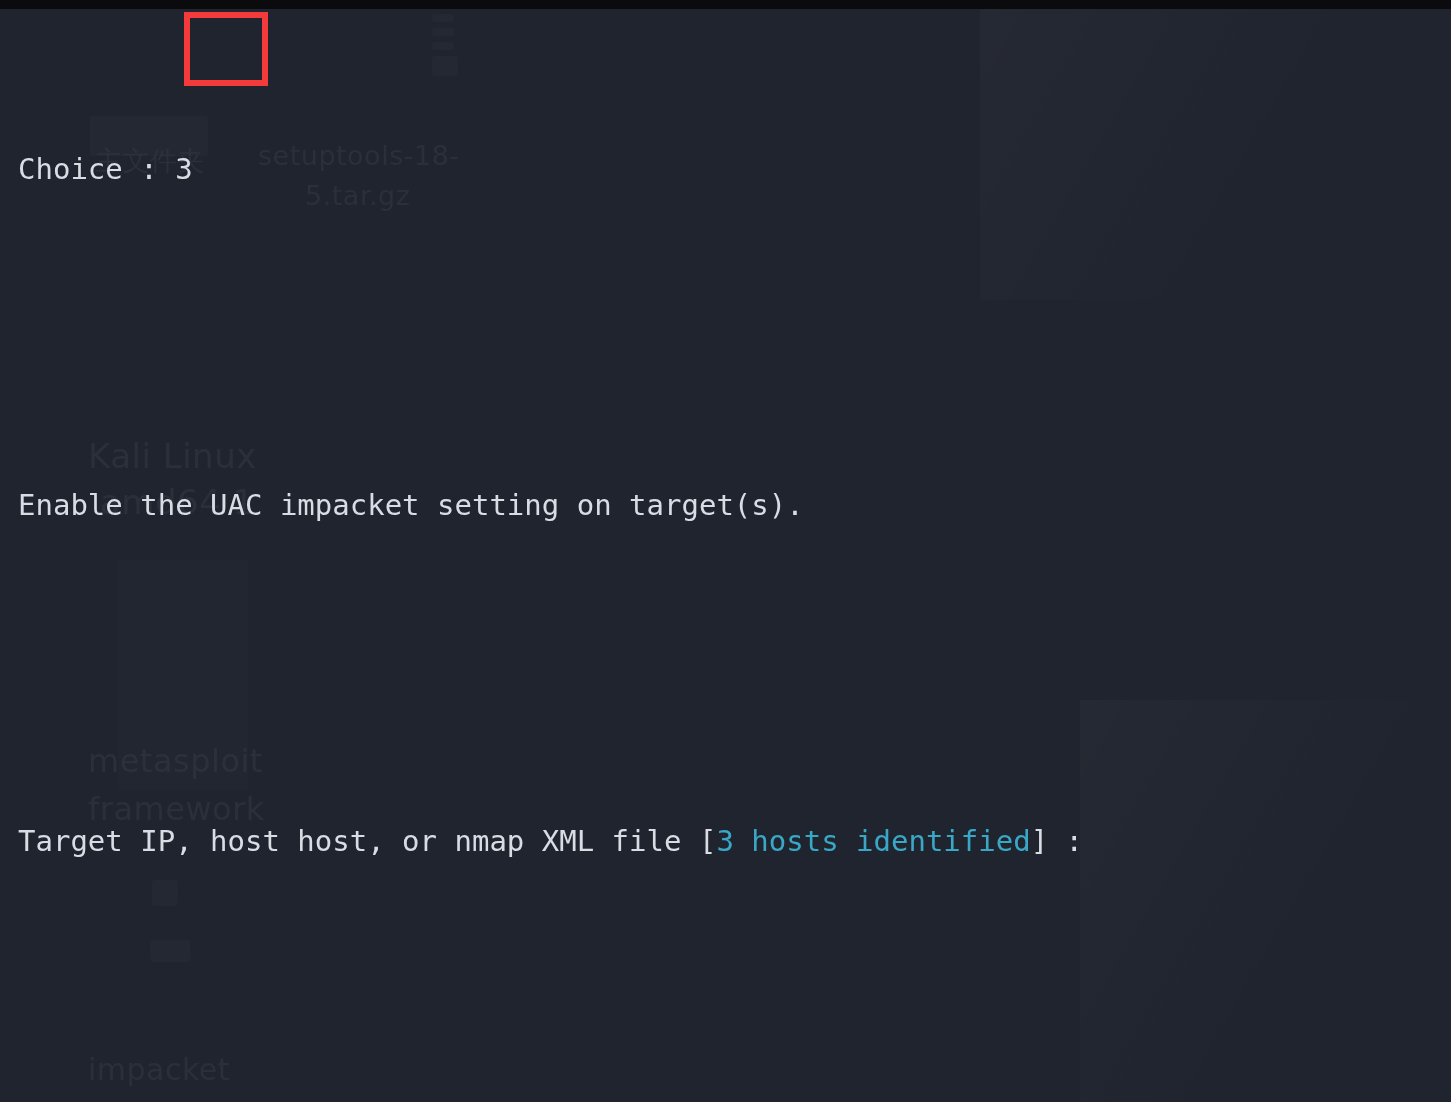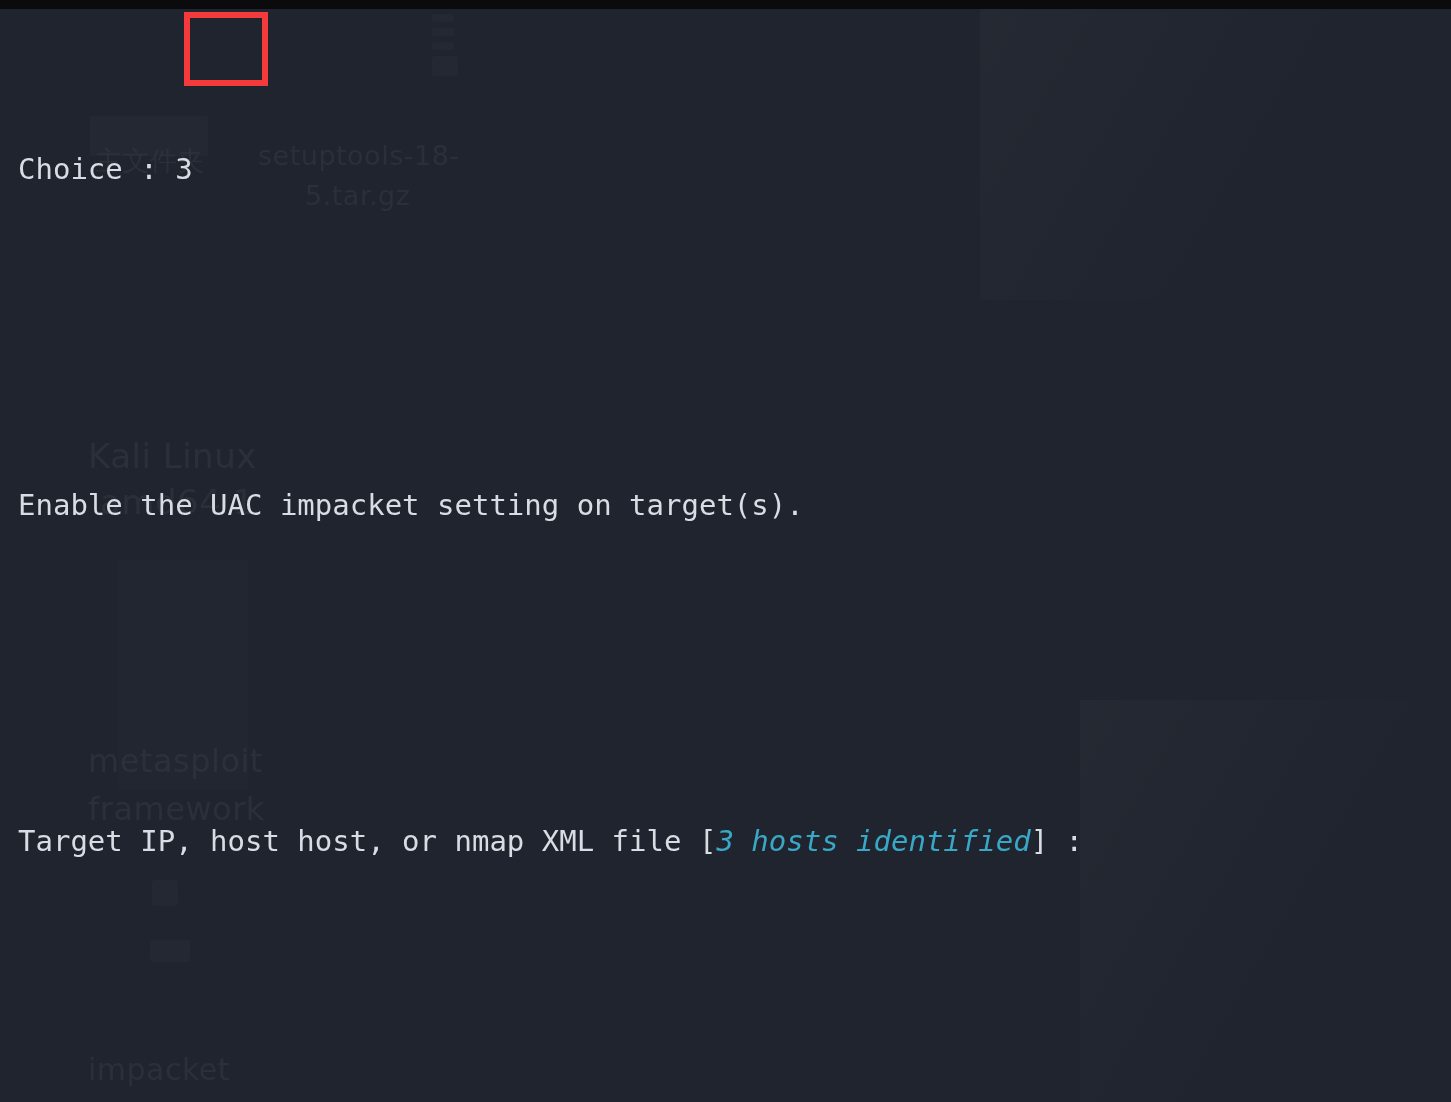--- a/index.html
+++ b/index.html
@@ -74,21 +74,21 @@
     font-size: 29px;
     line-height: 42px;
     color: #d7dce3;
     white-space: pre;
     -webkit-font-smoothing: antialiased;
   }
   .line { height: 42px; white-space: pre; }
   .blank { height: 42px; }
 
   .c-default { color: #d8dde4; }
-  .c-cyan    { color: #39a7c6; font-style: italic; }
+  .c-cyan    { color: #39a7c6; }
 
   
   #choice-highlight-box {
     position: absolute;
     left: 184px;
     top: 12px;
     width: 84px;
     height: 74px;
     border: 6px solid #f53a3c;
     background: transparent;

